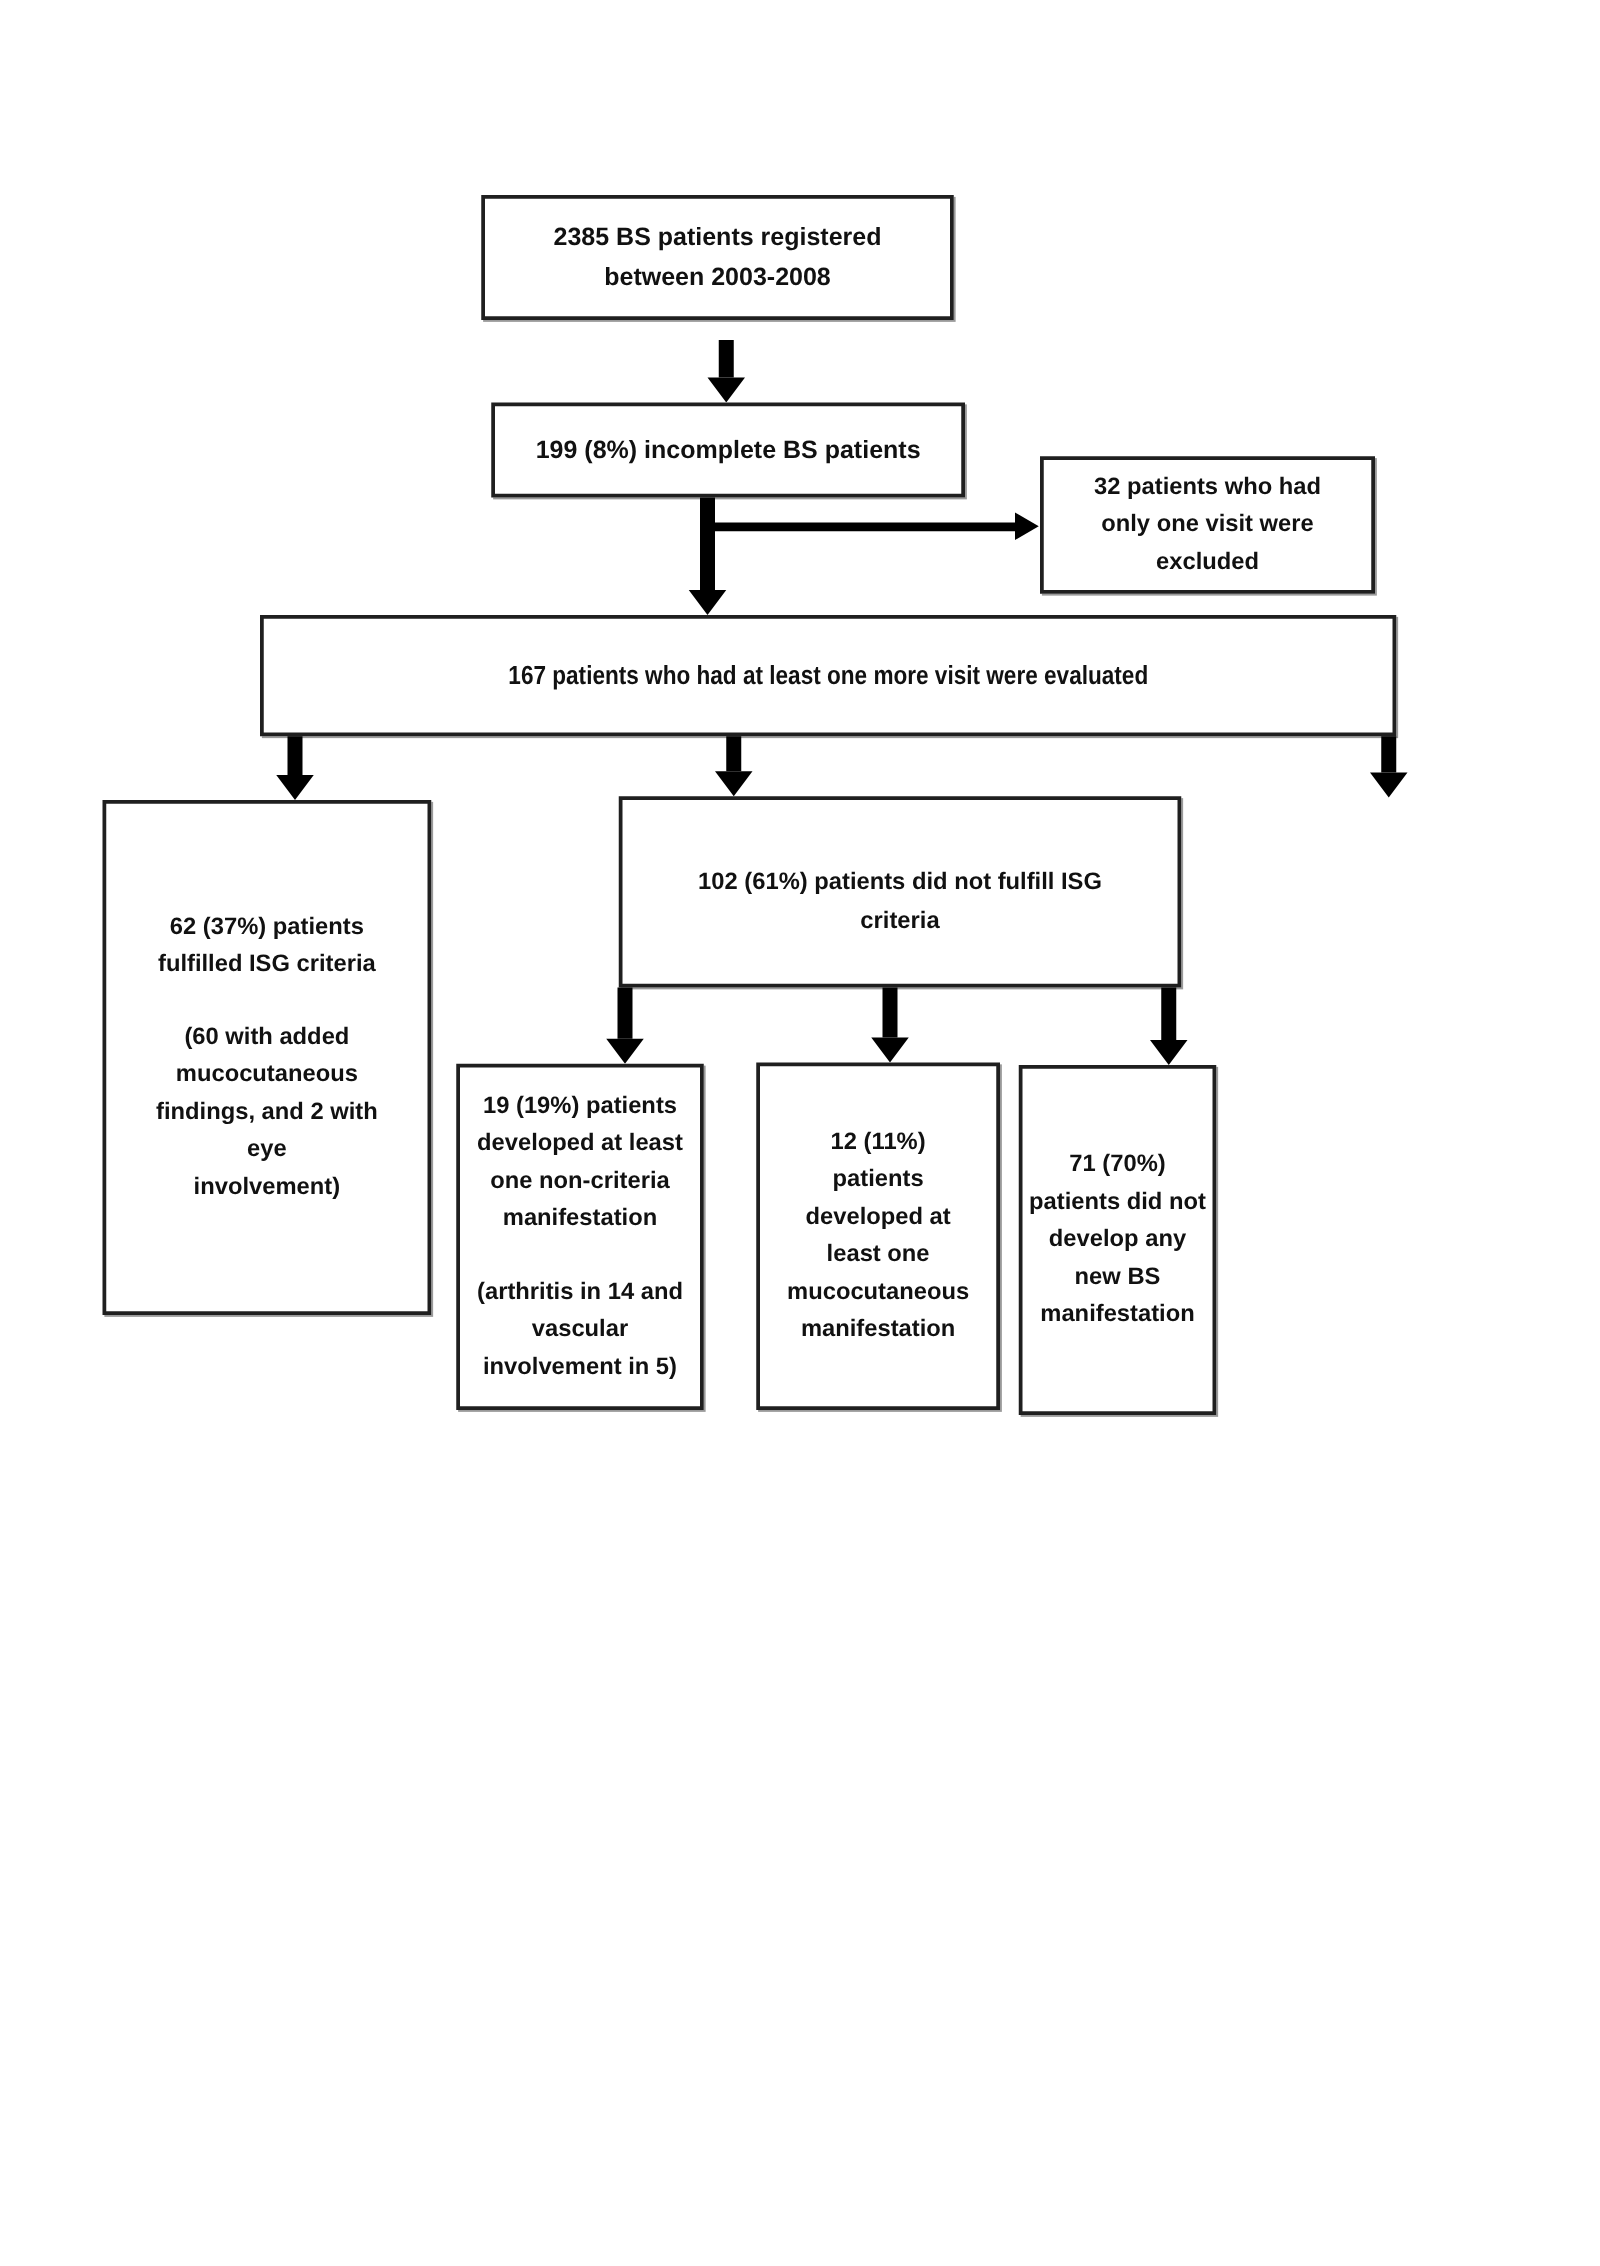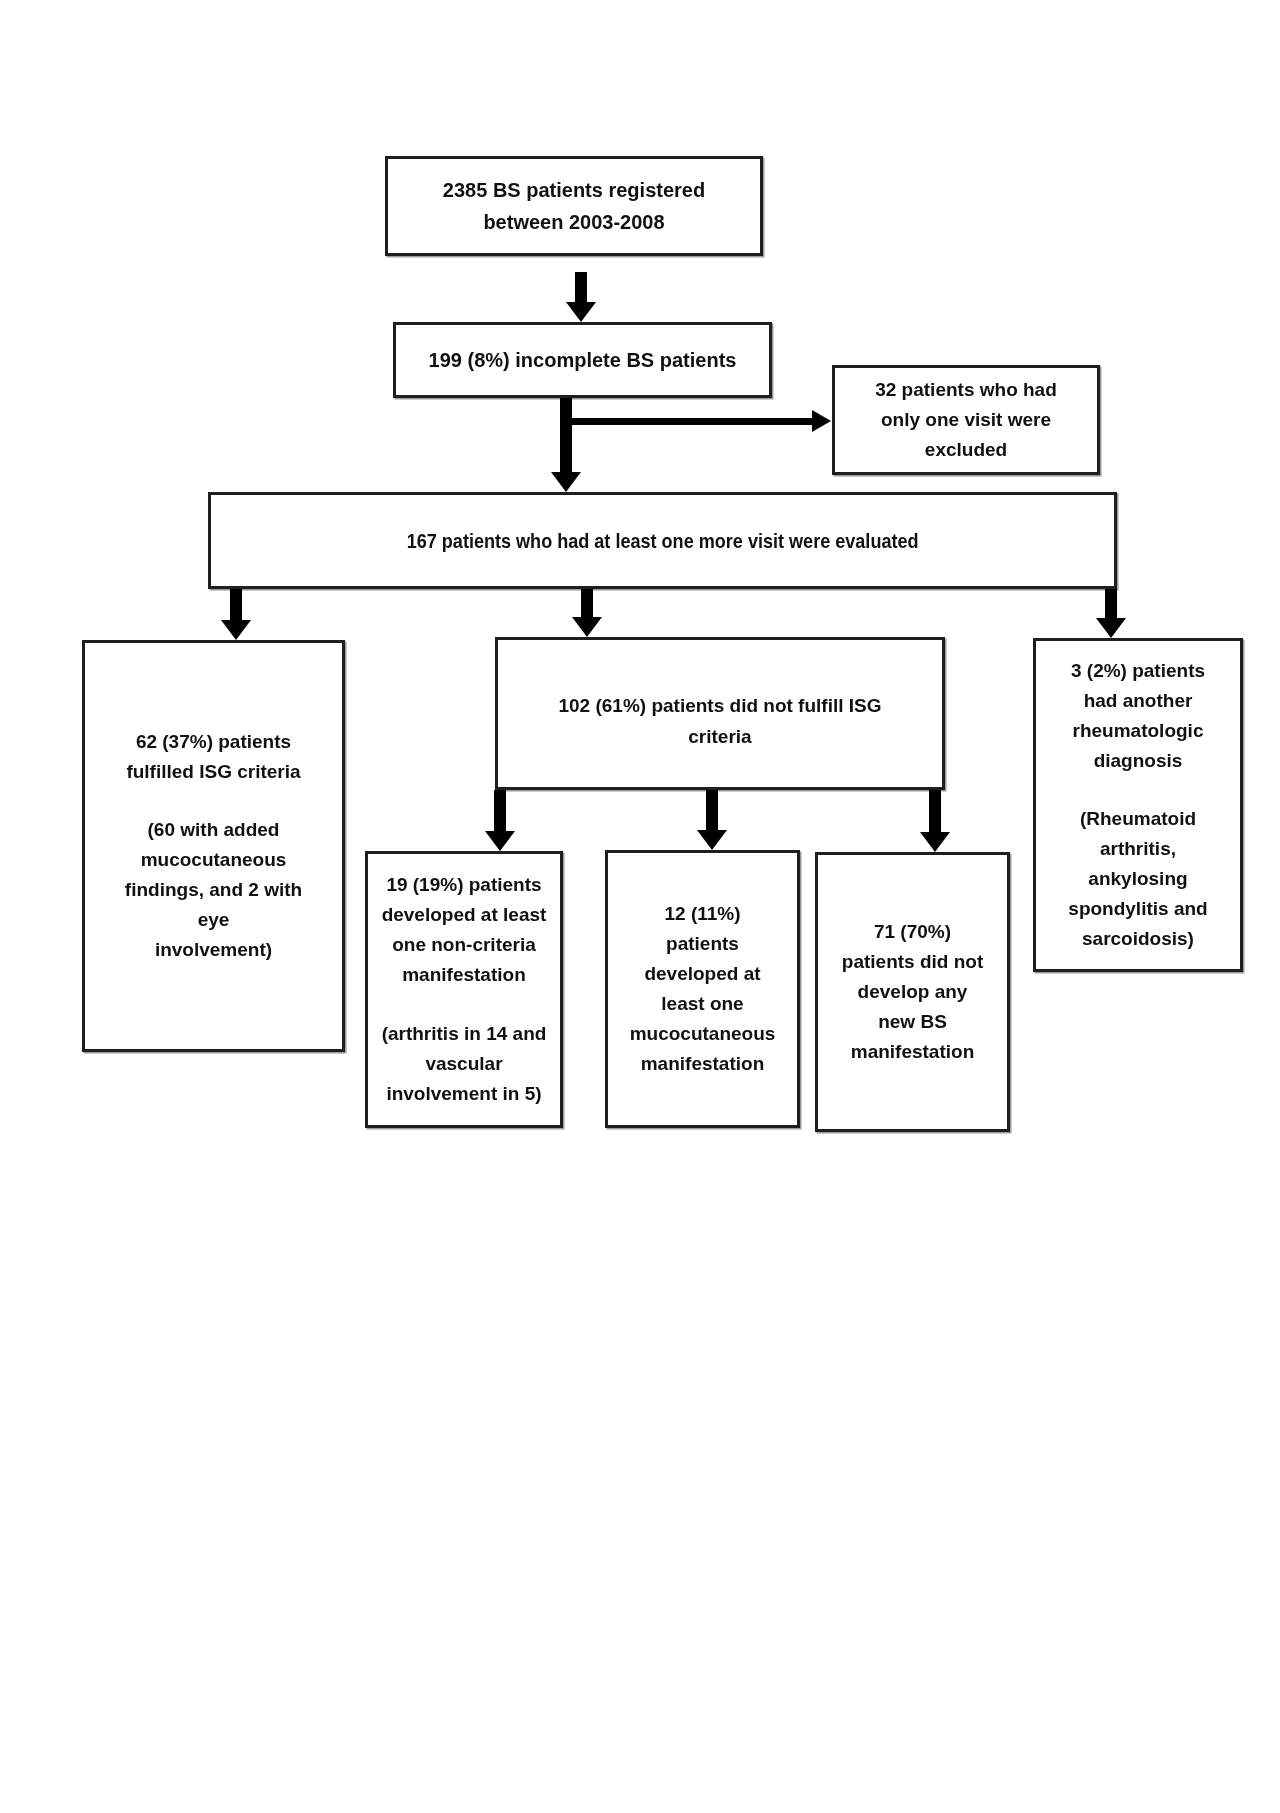--- a/index.html
+++ b/index.html
@@ -113,31 +113,20 @@
 mucocutaneous
 findings, and 2 with eye
 involvement)</p>
   </div>
 
   <div class="fbox fs19 top" style="left:495px; top:637px; width:450px; height:153px;justify-content:center;">
     <p>102 (61%) patients did not fulfill ISG
 criteria</p>
   </div>
 
-  <div class="fbox fs19" style="left:1033px; top:638px; width:210px; height:334px; padding:0 6px;">
-    <p>3 (2%) patients
-had another
-rheumatologic
-diagnosis</p>
-    <p>(Rheumatoid
-arthritis,
-ankylosing
-spondylitis and
-sarcoidosis)</p>
-  </div>
 
   <div class="vbar" style="left:494px; top:790px; height:41px;"></div>
   <div class="vhead" style="left:485px; top:831px;"></div>
   <div class="vbar" style="left:706px; top:790px; height:40px;"></div>
   <div class="vhead" style="left:697px; top:830px;"></div>
   <div class="vbar" style="left:929px; top:790px; height:42px;"></div>
   <div class="vhead" style="left:920px; top:832px;"></div>
 
   <div class="fbox fs19" style="left:365px; top:851px; width:198px; height:277px; padding:0 6px;">
     <p>19 (19%) patients
@@ -151,21 +140,21 @@
 
   <div class="fbox fs19" style="left:605px; top:850px; width:195px; height:278px; padding:0 4px;">
     <p>12 (11%)
 patients
 developed at
 least one
 mucocutaneous
 manifestation</p>
   </div>
 
-  <div class="fbox fs19" style="left:815px; top:852px; width:195px; height:280px; padding:0 4px;">
+  <div class="fbox fs19" style="left:815px; top:852px; width:158px; height:280px; padding:0 4px;">
     <p>71 (70%)
 patients did not
 develop any
 new BS
 manifestation</p>
   </div>
 
 </div>
 
 </body></html>

